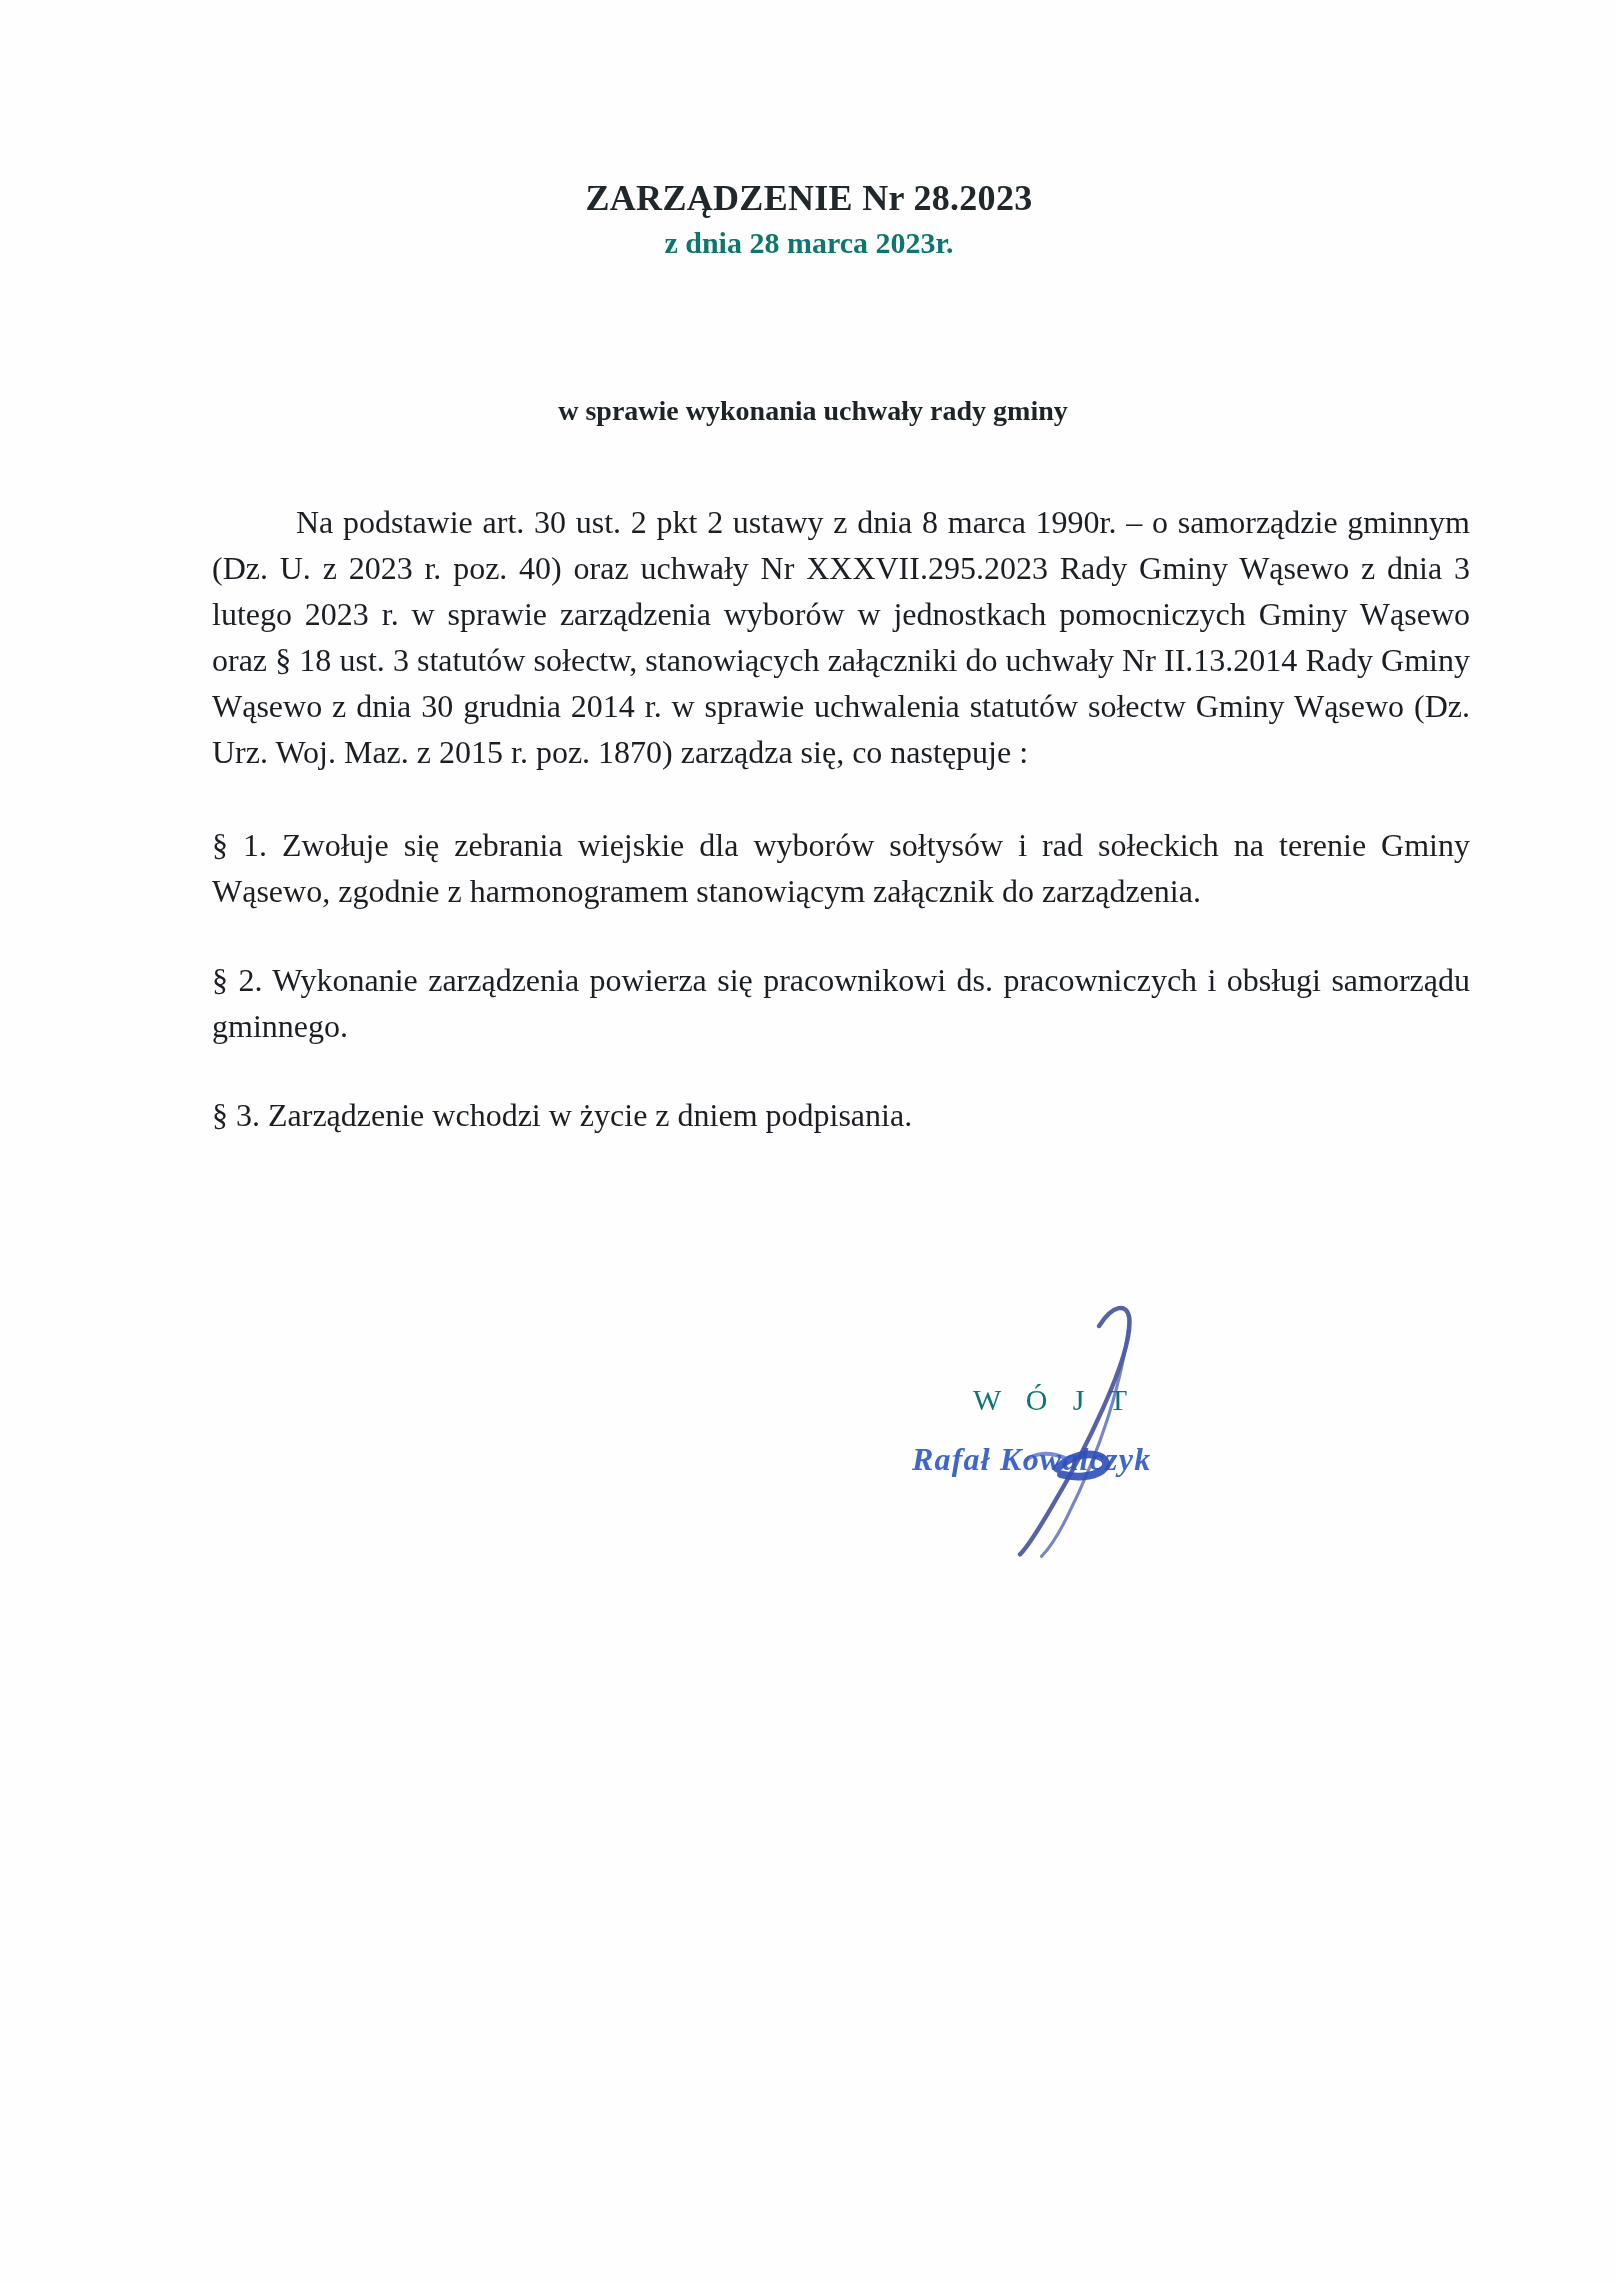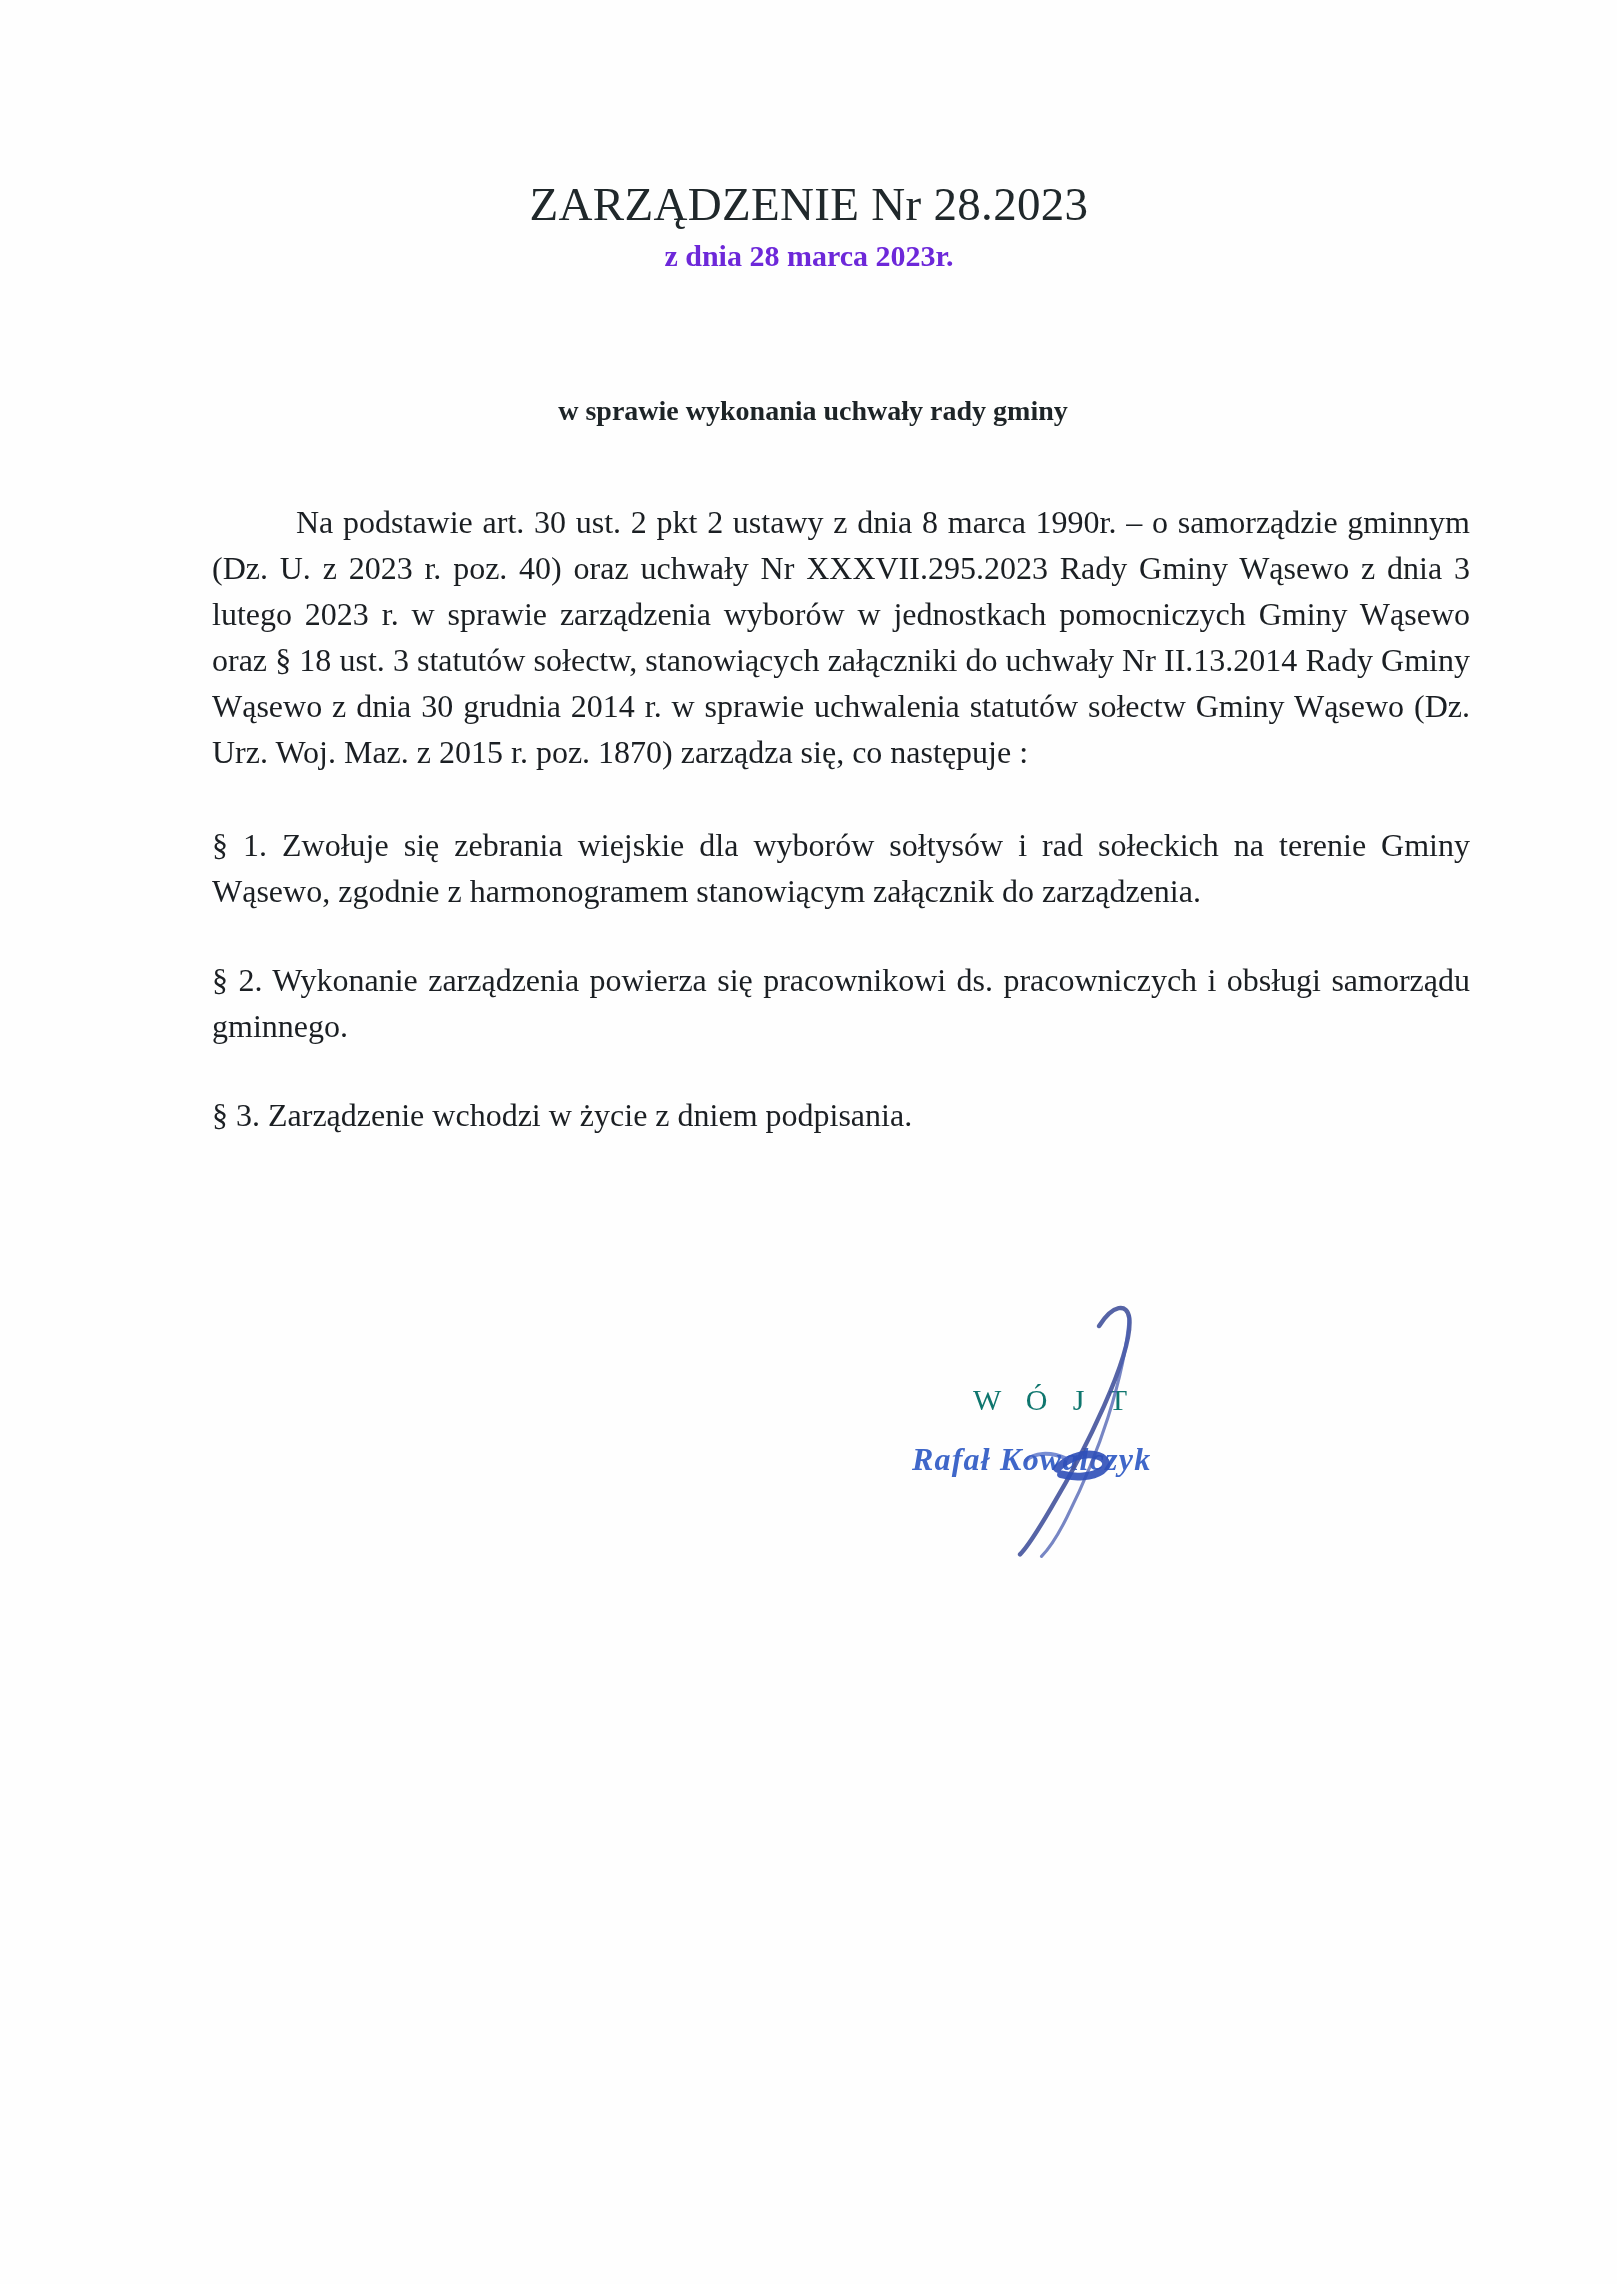--- a/index.html
+++ b/index.html
@@ -24,40 +24,40 @@
 
   
   .doc-header {
     position: absolute;
     left: 0;
     right: 0;
     top: 177px;
     text-align: center;
   }
   .title-main {
-    font-size: 47px;
-    font-weight: normal;
+    font-size: 36px;
+    font-weight: bold;
     letter-spacing: 0.3px;
     line-height: 1.18;
     color: #20282b;
     margin: 0;
   }
   .title-sub1 {
     font-size: 37px;
     font-weight: bold;
     line-height: 1.25;
     margin: 5.9px 0 0 0;
     color: #1d2427;
   }
   .title-sub2 {
     font-size: 30px;
     font-weight: bold;
     line-height: 1.25;
     margin: 4.9px 0 0 0;
-    color: #6d28d9;
+    color: #0f766e;
   }
   .subject-line {
     position: absolute;
     left: 0;
     right: 0;
     top: 395px;
     text-align: center;
     font-size: 28px;
     font-weight: bold;
     color: #1d2427;

